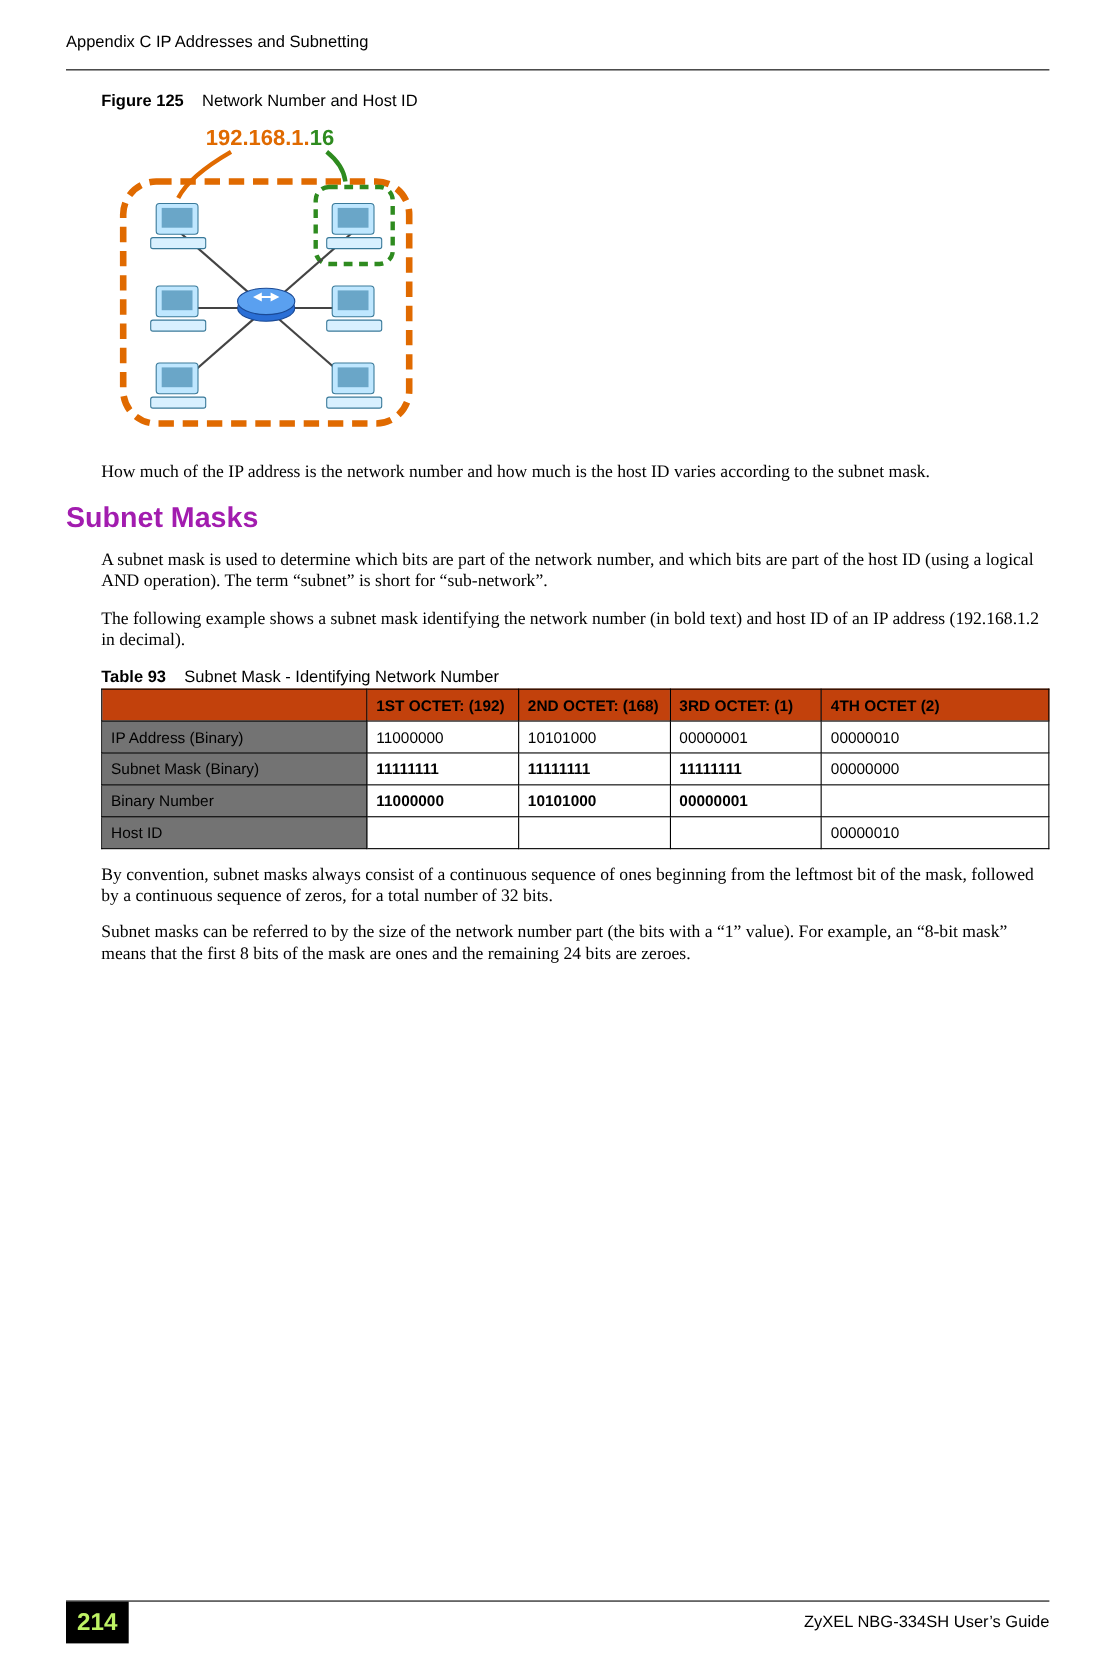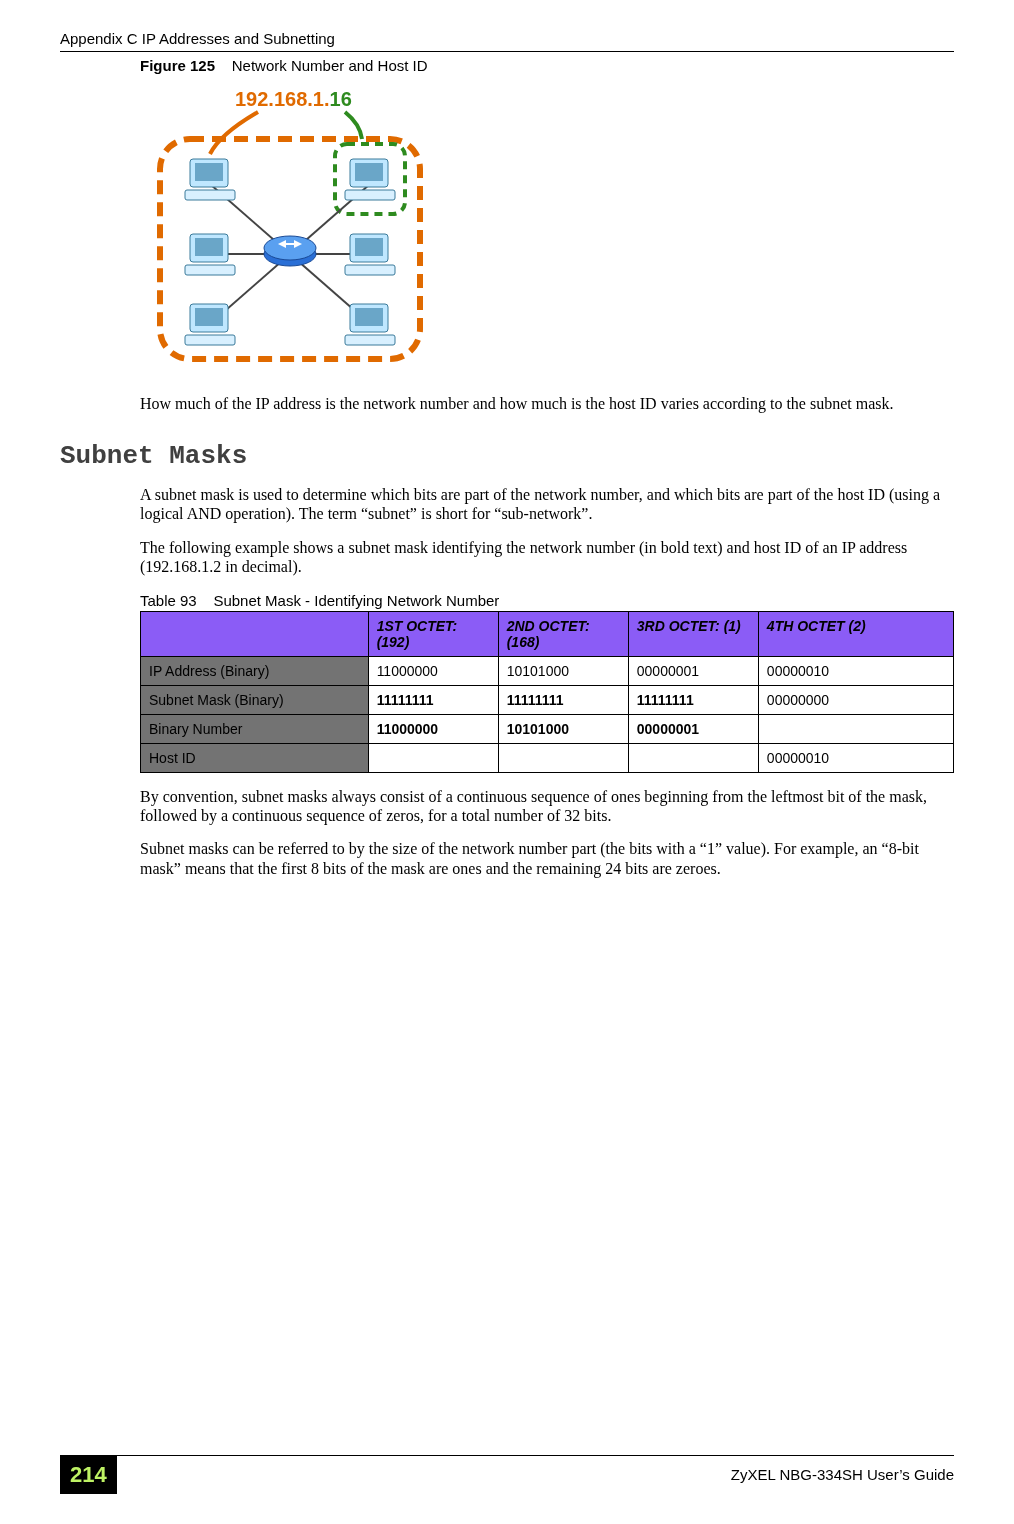--- a/index.html
+++ b/index.html
@@ -11,74 +11,73 @@
     width: 1014px;
   }
   .page {
     padding: 30px 60px 40px 60px;
     box-sizing: border-box;
     position: relative;
     min-height: 1524px;
   }
   .header-line {
     border-bottom: 1px solid #000;
-    padding-bottom: 4px;
-    font-family: Arial, Helvetica, sans-serif;
-    font-size: 15px;
-    margin-bottom: 5px;
+    padding-bottom: 16px;
+    font-family: Arial, Helvetica, sans-serif;
+    font-size: 15px;
+    margin-bottom: 19px;
   }
   .content-block {
-    margin-left: 80px;
+    margin-left: 32px;
     margin-right: 0;
   }
   .figure-caption {
     font-family: Arial, Helvetica, sans-serif;
     font-size: 15px;
     margin-bottom: 10px;
   }
   .figure-caption .bold { font-weight: bold; }
   .figure-box {
     margin-bottom: 20px;
   }
   svg.diagram { display:block; }
   .body-text {
     font-size: 16px;
     line-height: 1.2;
     margin: 14px 0;
   }
   h2.section {
-    font-family: Liberation Mono, monospace;
-    color: #404040;
+    font-family: Liberation Sans, sans-serif;
+    color: #a21caf;
     font-size: 26px;
     font-weight: bold;
-    margin: 28px 0 8px 0;
+    margin: 16px 0 8px 0;
   }
   .table-caption {
     font-family: Arial, Helvetica, sans-serif;
     font-size: 15px;
     margin: 16px 0 2px 0;
   }
-  .table-caption .bold { font-weight: normal; text-align: center; }
+  .table-caption .bold { font-weight: bold; text-align: center; }
   table.data {
     border-collapse: collapse;
     width: 100%;
     font-family: Arial, Helvetica, sans-serif;
     font-size: 14px;
     margin-bottom: 14px;
   }
   table.data th, table.data td {
     border: 1px solid #000;
     padding: 6px 8px;
     text-align: left;
     vertical-align: top;
   }
   table.data th {
-    background: #8b5cf6;
+    background: #c2410c;
     font-weight: bold;
-    font-style: italic;
   }
   table.data td.rowhead {
     background: #737373;
   }
   .bold { font-weight: bold; }
   .footer {
     position: absolute;
     bottom: 30px;
     left: 60px;
     right: 60px;

